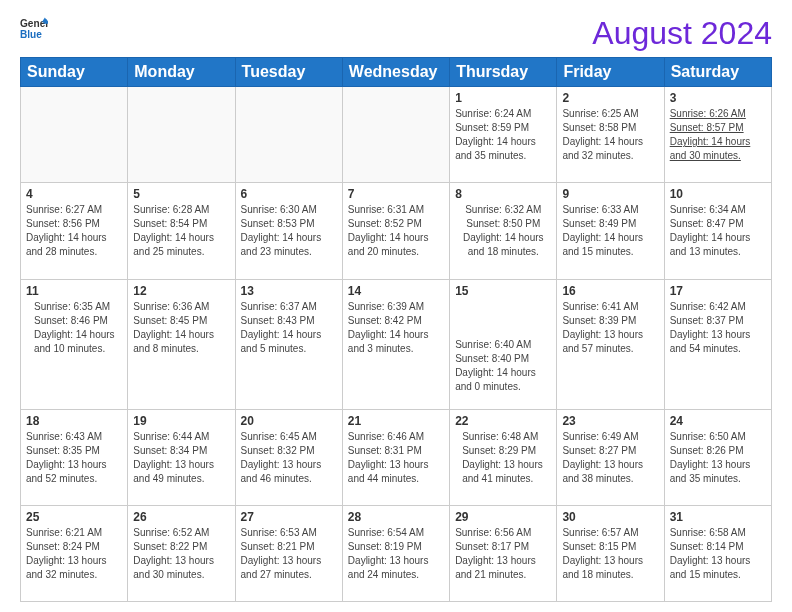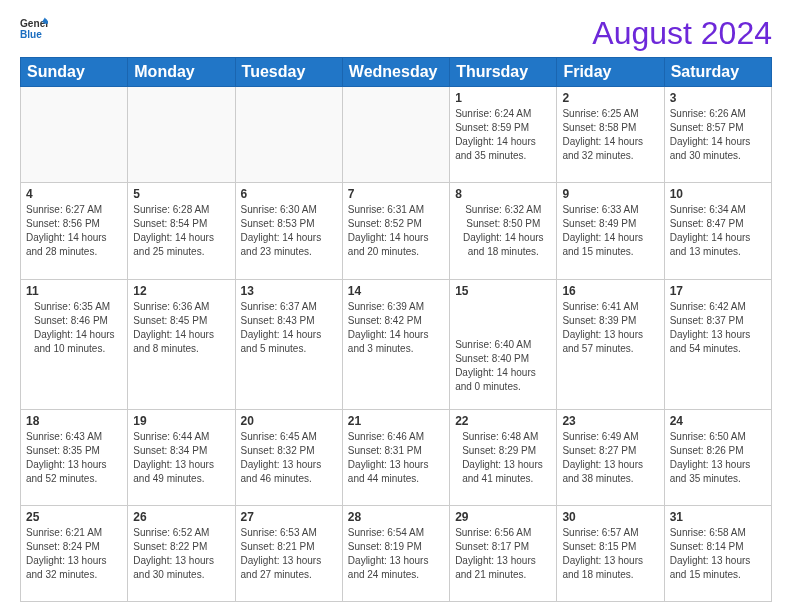--- a/index.html
+++ b/index.html
@@ -132,21 +132,21 @@
           </td>
           <td>
             <div class="day-number">2</div>
             <div class="day-info" style="white-space: pre-line;">Sunrise: 6:25 AM
 Sunset: 8:58 PM
 Daylight: 14 hours
 and 32 minutes.</div>
           </td>
           <td>
             <div class="day-number">3</div>
-            <div class="day-info" style="white-space: pre-line;">Sunrise: 6:26 AM
+            <div class="day-info" style="white-space: pre-line; text-decoration: underline;">Sunrise: 6:26 AM
 Sunset: 8:57 PM
 Daylight: 14 hours
 and 30 minutes.</div>
           </td>
         </tr>
         <tr>
           <td>
             <div class="day-number">4</div>
             <div class="day-info" style="white-space: pre-line;">Sunrise: 6:27 AM
 Sunset: 8:56 PM

